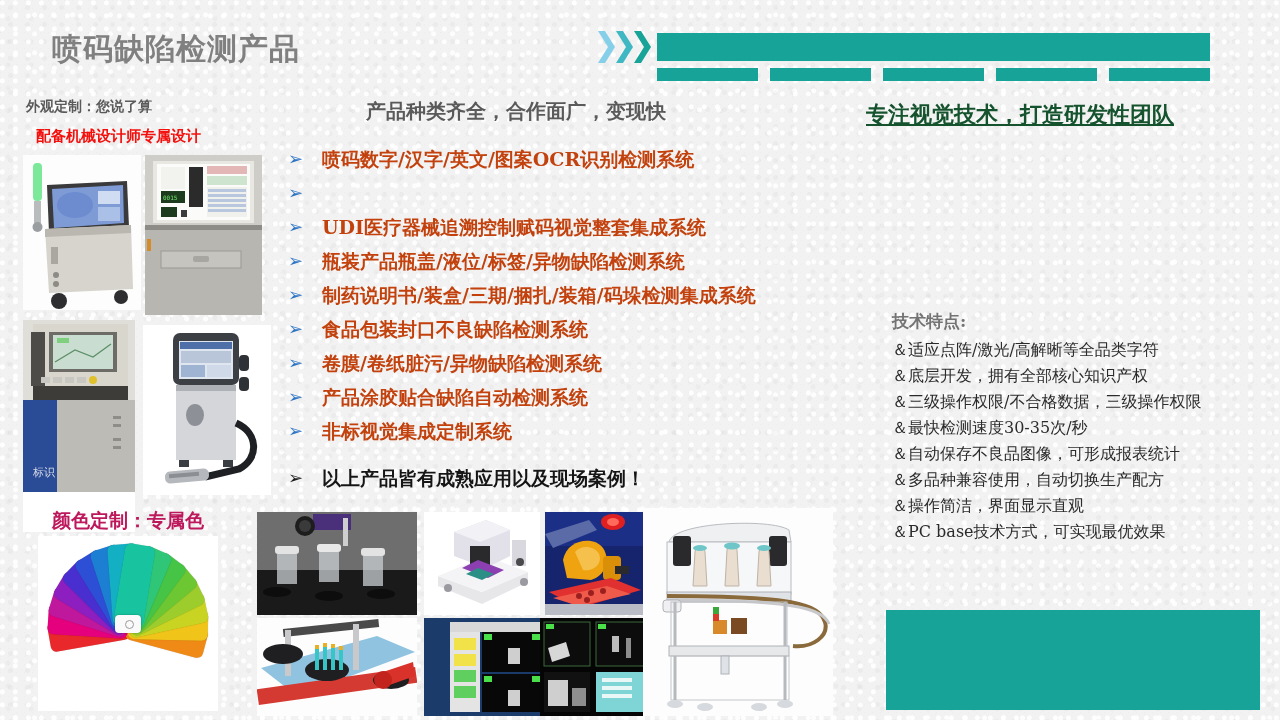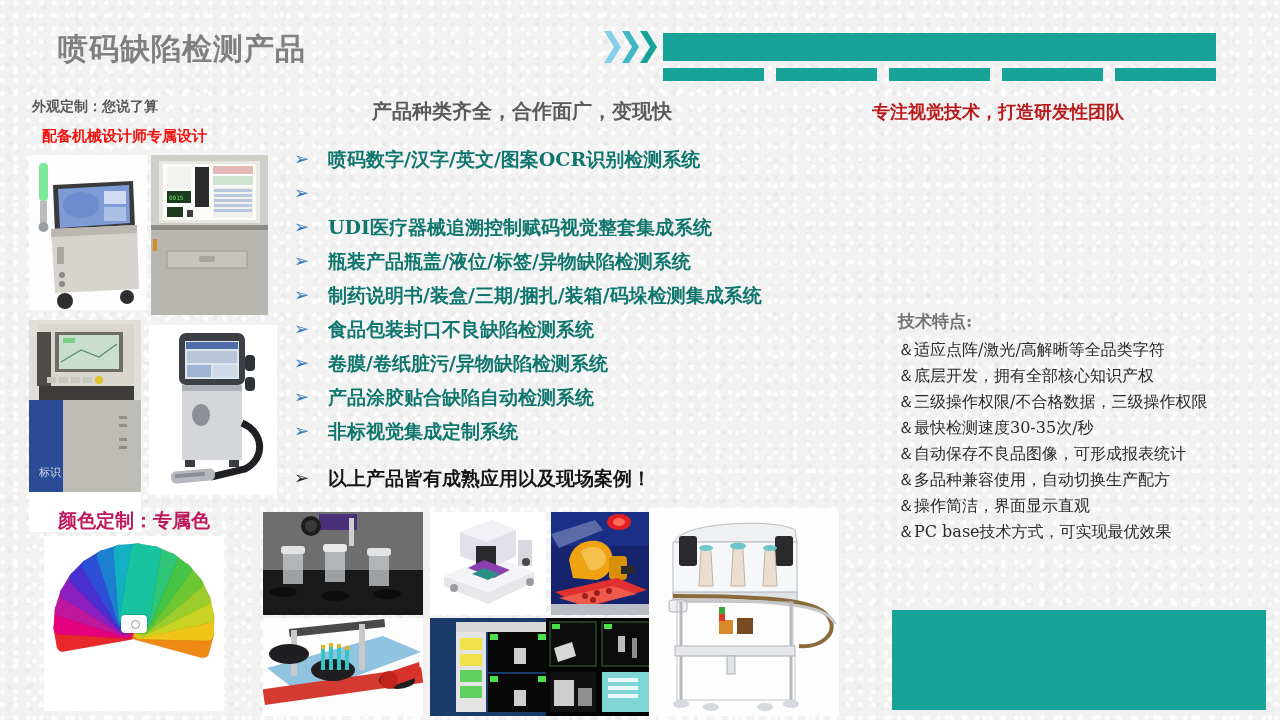--- a/index.html
+++ b/index.html
@@ -17,21 +17,21 @@
       radial-gradient(circle at 18% 22%, rgba(255,255,255,.9) 0 2px, rgba(0,0,0,0) 3px),
       radial-gradient(circle at 62% 44%, rgba(0,0,0,.028) 0 2px, rgba(0,0,0,0) 3px),
       radial-gradient(circle at 82% 78%, rgba(255,255,255,.85) 0 2px, rgba(0,0,0,0) 3px),
       radial-gradient(circle at 35% 82%, rgba(0,0,0,.025) 0 2px, rgba(0,0,0,0) 3px),
       linear-gradient(115deg, rgba(0,0,0,.018) 0 1px, rgba(0,0,0,0) 1px 5px),
       linear-gradient(65deg, rgba(0,0,0,.015) 0 1px, rgba(0,0,0,0) 1px 6px);
     background-size:13px 13px,17px 17px,19px 19px,23px 23px,8px 8px,11px 11px;
     pointer-events:none;
   }
 
-  .slide{position:absolute;inset:0;margin-left:6px;}
+  .slide{position:absolute;inset:0;}
 
   
   .main-title{
     position:absolute;left:52px;top:29px;
     font-size:30px;font-weight:bold;color:#808080;
     letter-spacing:1px;white-space:nowrap;
   }
   .chev-wrap{position:absolute;left:598px;top:30px;display:flex;gap:1px;}
   .banner-bar{
     position:absolute;left:657px;top:33px;width:553px;height:28px;
@@ -51,33 +51,33 @@
   .sub-left-red{
     position:absolute;left:36px;top:127px;
     font-size:15px;font-weight:bold;color:#f3100d;white-space:nowrap;
   }
   .sub-mid{
     position:absolute;left:366px;top:98px;
     font-size:20px;font-weight:bold;color:#5a5a5a;white-space:nowrap;
   }
   .sub-right{
     position:absolute;left:866px;top:100px;
-    font-size:18px;font-weight:bold;color:#b91c1c;white-space:nowrap;
+    font-size:22px;font-weight:bold;color:#14532d;white-space:nowrap;text-decoration:underline;
   }
 
   
   .bullet-list{position:absolute;left:288px;top:144px;width:620px;}
   .bullet-row{display:flex;align-items:flex-start;height:34px;}
   .bullet-row .mark{
     width:34px;flex:0 0 34px;color:#2f75c4;font-size:18px;line-height:30px;
     font-family:"DejaVu Sans",sans-serif;
   }
   .bullet-row .txt{
     font-family:"DejaVu Serif","Liberation Serif",serif;
-    font-size:19px;font-weight:bold;color:#0f766e;line-height:30px;white-space:nowrap;
+    font-size:19px;font-weight:bold;color:#c2410c;line-height:30px;white-space:nowrap;
   }
   .bullet-row.final{margin-top:13px;}
   .bullet-row.final .mark{color:#1b1b1b;}
   .bullet-row.final .txt{color:#151515;}
 
   
   .tech-panel{position:absolute;left:892px;top:310px;width:370px;}
   .tech-title{
     font-family:"DejaVu Serif","Liberation Serif",serif;
     font-size:17px;font-weight:bold;color:#737373;margin-bottom:4px;

